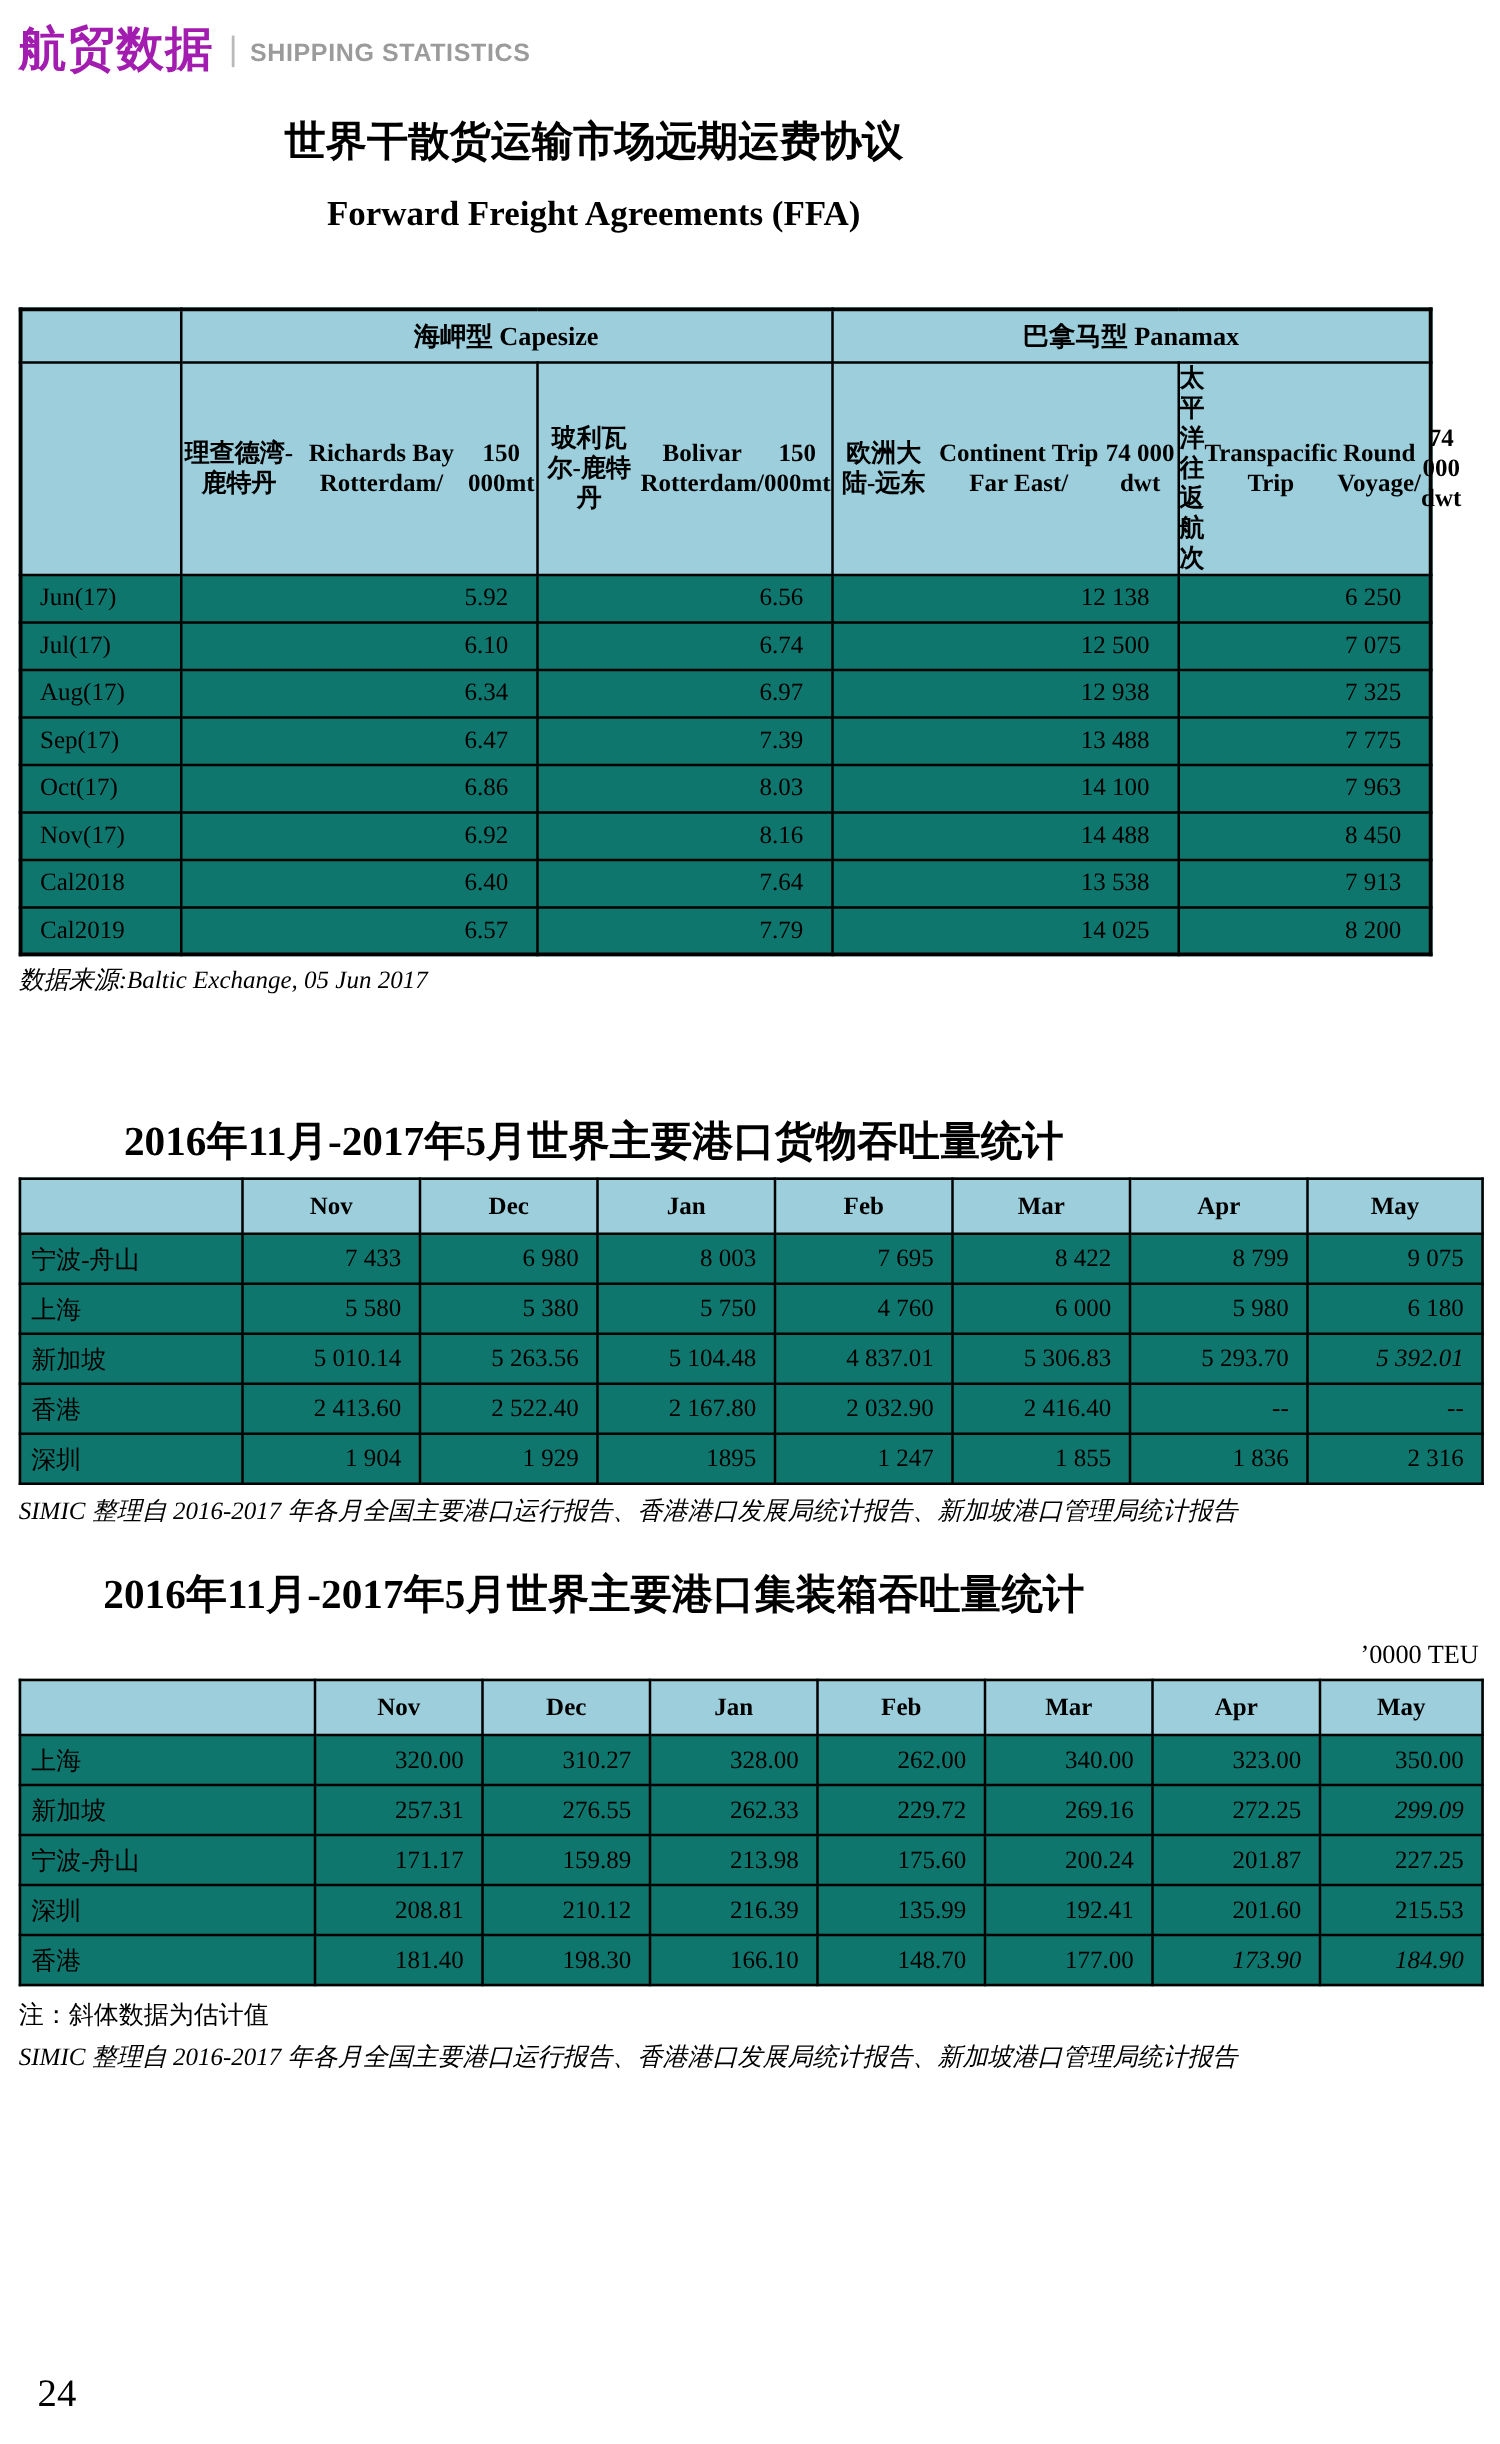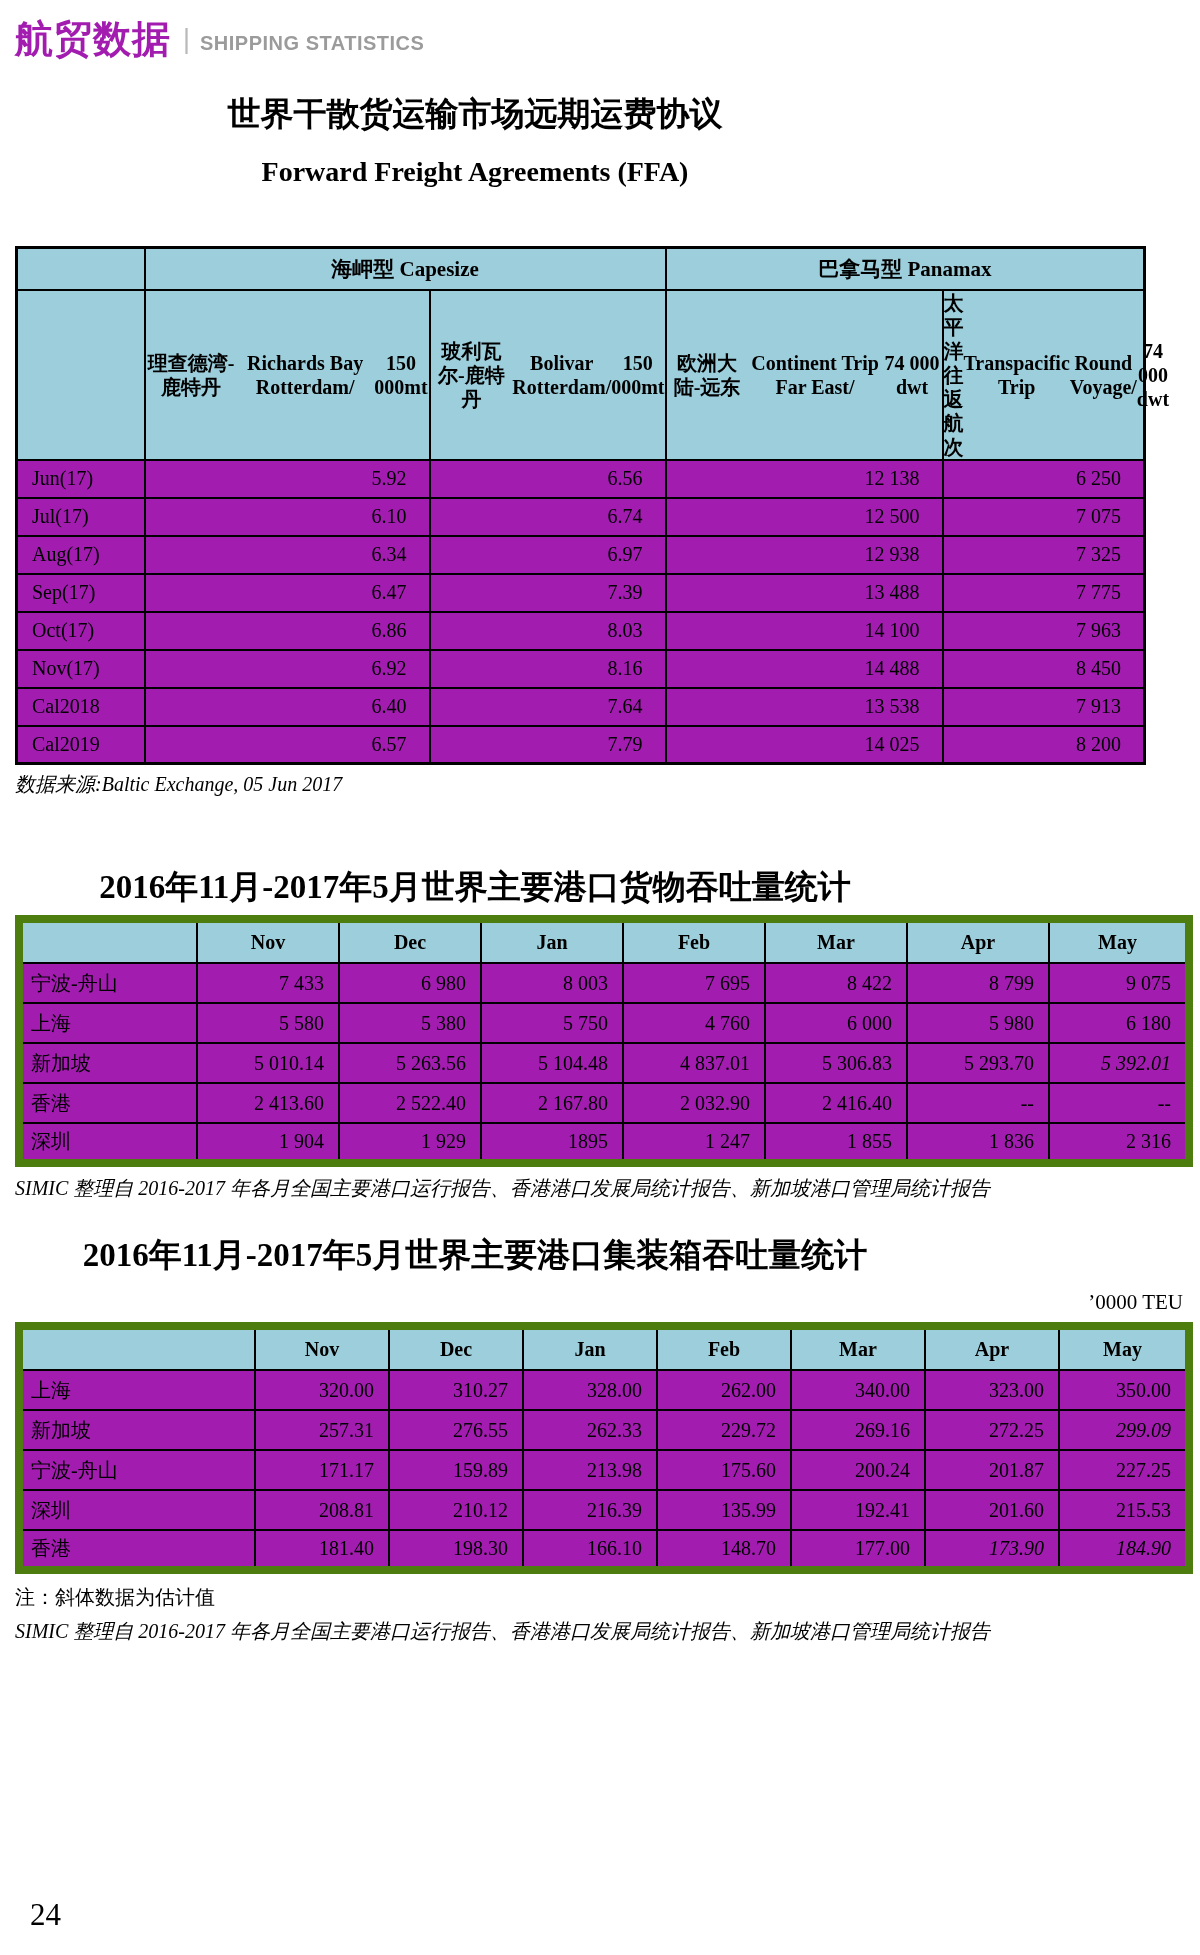--- a/index.html
+++ b/index.html
@@ -16,43 +16,43 @@
     font-size:38px;color:#a21caf;letter-spacing:1px;line-height:48px}
   .brand-divider{color:#b9b9b9;font-size:27px;font-family:"Liberation Sans",sans-serif;font-weight:400;margin-left:2px}
   .brand-en{font-family:"Liberation Sans","DejaVu Sans",sans-serif;font-weight:bold;
     font-size:20px;color:#9B9B9B;letter-spacing:.5px;position:relative;top:4px}
 
   
   .title-col{width:920px;text-align:center}
   .ffa-title-cn{margin-top:30px;font-size:33px;font-weight:bold;line-height:40px}
   .ffa-title-en{margin-top:20px;font-size:28px;font-weight:bold;line-height:36px}
   .section-title{font-size:33px;font-weight:bold;line-height:44px}
-  .t2{margin-top:68px}
+  .t2{margin-top:95px}
   .t3{margin-top:32px}
 
   
-  table{border-collapse:collapse;table-layout:fixed;background:#a21caf}
+  table{border-collapse:collapse;table-layout:fixed;background:#0f766e}
   th,td{border:2px solid #000;font-weight:normal}
   thead th{background:#9CCEDB}
   .num{text-align:right;font-size:20px}
   .rowlabel{text-align:left;font-size:20px}
   .est{font-style:italic}
 
   
   .ffa-table{width:1128px;margin-top:56px;border:3px solid #000}
   .ffa-table .group-row{height:42px}
   .ffa-table .group-row th{font-size:21px;font-weight:bold;text-align:center}
   .route-cell{height:168px;display:flex;flex-direction:row;justify-content:space-evenly;
     align-items:center;font-weight:bold;font-size:20px;line-height:24px}
   .ffa-table tbody tr{height:38px}
   .ffa-table .rowlabel{padding-left:14px}
   .ffa-table .num{padding-right:22px}
 
   
-  .port-table{width:1170px;border:8px solid #4d7c0f}
+  .port-table{width:1170px;border:2px solid #4d7c0f}
   .port-table thead tr{height:44px}
   .port-table thead th{font-size:20px;font-weight:bold;text-align:center}
   .port-table tbody tr{height:40px}
   .port-table .rowlabel{padding-left:8px}
   .port-table .num{padding-right:14px}
   .cargo-table{margin-top:6px}
   .container-table{margin-top:7px}
 
   
   .unit-label{width:1170px;text-align:right;font-size:21px;line-height:26px}

